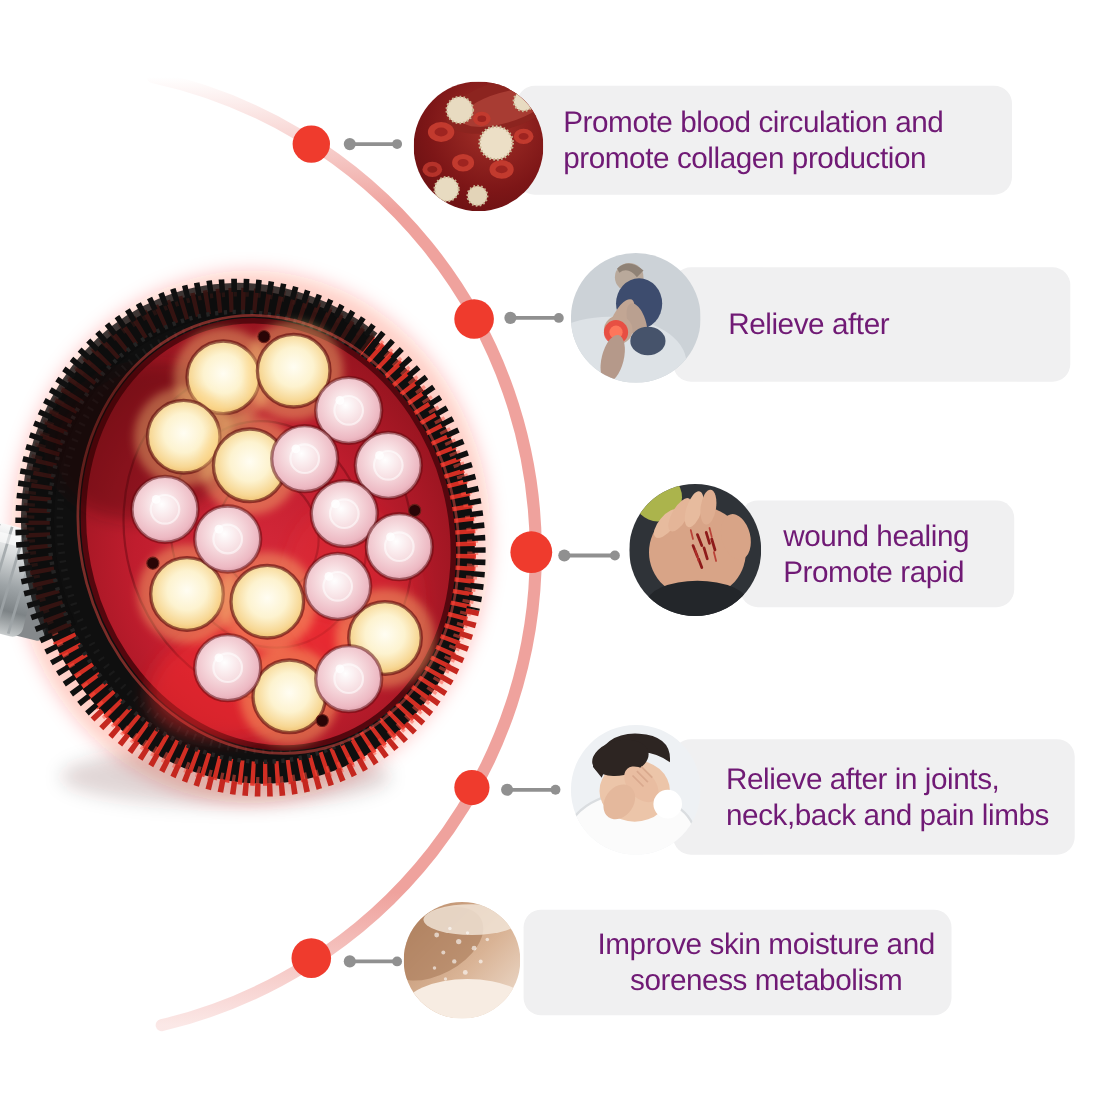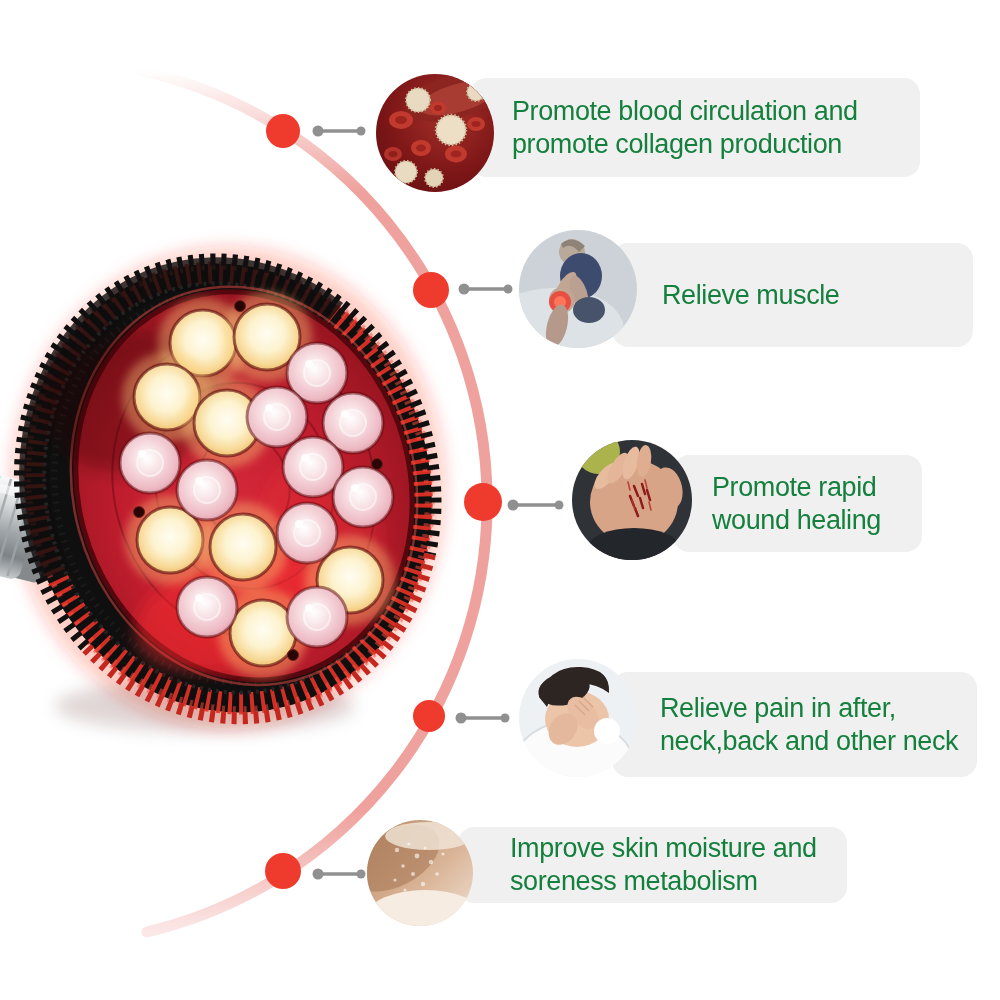--- a/index.html
+++ b/index.html
@@ -8,21 +8,21 @@
     font-family:"Liberation Sans",sans-serif;
   }
   .scene{position:absolute;left:0;top:0;width:1000px;height:1000px;}
   .callout{position:absolute;left:0;top:0;width:0;height:0;}
   .benefit-box{
     position:absolute;background:#f0f0f1;border-radius:16px;
     display:flex;flex-direction:column;justify-content:center;
     box-sizing:border-box;
   }
   .benefit-box span{
-    display:block;color:#15803d;font-size:27px;line-height:33px;
+    display:block;color:#701a75;font-size:27px;line-height:33px;
     letter-spacing:-0.4px;white-space:nowrap;
   }
   .photo-circle{
     position:absolute;border-radius:50%;overflow:hidden;
   }
   .photo-circle svg{display:block;width:100%;height:100%;}
 </style>
 </head>
 <body>
 
@@ -288,21 +288,21 @@
         <circle cx="100" cy="18" r="9" fill="#e8dbc1"></circle>
           <circle cx="100" cy="18" r="9" fill="none" stroke="#cbb795" stroke-width="2" stroke-dasharray="1.5 2"></circle>
         <circle cx="58" cy="104" r="9" fill="#e3d4b8"></circle>
           <circle cx="58" cy="104" r="9" fill="none" stroke="#cbb795" stroke-width="2" stroke-dasharray="1.5 2"></circle>
       </svg>
     </div>
   </div>
 
   <div class="callout">
     <div class="benefit-box" style="left:612px;top:243px;width:361px;height:104px;padding-left:50px;">
-      <span>Relieve muscle</span>
+      <span>Relieve after</span>
     </div>
     <div class="photo-circle" style="left:519px;top:230px;width:118px;height:118px;">
       <svg viewBox="0 0 118 118">
         <rect width="118" height="118" fill="#ccd2d7"></rect>
         <ellipse cx="35" cy="100" rx="70" ry="42" fill="#dde2e6"></ellipse>
         <circle cx="53" cy="22" r="13" fill="#b9a99b"></circle>
         <path d="M 42 14 Q 53 4 66 16 L 60 22 Q 52 12 44 18 Z" fill="#8f8276"></path>
         <ellipse cx="62" cy="46" rx="21" ry="23" fill="#3d4c6e"></ellipse>
         <ellipse cx="46" cy="60" rx="8" ry="20" fill="#c2a694" transform="rotate(28 46 60)"></ellipse>
         <ellipse cx="60" cy="63" rx="8" ry="18" fill="#baa090" transform="rotate(-18 60 63)"></ellipse>
@@ -310,22 +310,22 @@
         <circle cx="43" cy="70" r="13" fill="#c2a694"></circle>
         <circle cx="41" cy="72" r="11" fill="#f0392e" opacity="0.8"></circle>
         <circle cx="41" cy="72" r="6" fill="#ff7a5e" opacity="0.9"></circle>
         <ellipse cx="38" cy="96" rx="10" ry="22" fill="#b5998a" transform="rotate(14 38 96)"></ellipse>
       </svg>
     </div>
   </div>
 
   <div class="callout">
     <div class="benefit-box" style="left:673px;top:455px;width:249px;height:97px;padding-left:39px;">
+      <span>wound healing</span>
       <span>Promote rapid</span>
-      <span>wound healing</span>
     </div>
     <div class="photo-circle" style="left:572px;top:440px;width:120px;height:120px;">
       <svg viewBox="0 0 120 120">
         <rect width="120" height="120" fill="#2f3338"></rect>
         <circle cx="26" cy="12" r="22" fill="#b9c24f" opacity="0.9"></circle>
         <ellipse cx="62" cy="62" rx="44" ry="42" fill="#d8a487"></ellipse>
         <ellipse cx="62" cy="108" rx="46" ry="20" fill="#23262a"></ellipse>
         <ellipse cx="34" cy="36" rx="7" ry="16" fill="#e7bb9e" transform="rotate(40 34 36)"></ellipse>
         <ellipse cx="46" cy="28" rx="7" ry="17" fill="#e4b598" transform="rotate(30 46 28)"></ellipse>
         <ellipse cx="59" cy="23" rx="7" ry="17" fill="#e7bb9e" transform="rotate(18 59 23)"></ellipse>
@@ -344,22 +344,22 @@
             <line x1="73" y1="40" x2="75" y2="48"></line>
           <line x1="60" y1="60" x2="63" y2="70"></line>
             <line x1="77" y1="62" x2="79" y2="70"></line>
         </g>
       </svg>
     </div>
   </div>
 
   <div class="callout">
     <div class="benefit-box" style="left:612px;top:672px;width:365px;height:105px;padding-left:48px;">
-      <span>Relieve pain in after,</span>
-      <span>neck,back and other neck</span>
+      <span>Relieve after in joints,</span>
+      <span>neck,back and pain limbs</span>
     </div>
     <div class="photo-circle" style="left:519px;top:659px;width:118px;height:118px;">
       <svg viewBox="0 0 118 118">
         <rect width="118" height="118" fill="#eef1f4"></rect>
         <ellipse cx="55" cy="102" rx="58" ry="40" fill="#fbfbfb" stroke="#dadde0" stroke-width="2"></ellipse>
         <ellipse cx="58" cy="60" rx="32" ry="28" fill="#ecc5a9"></ellipse>
         <path d="M 20 38 Q 30 6 62 8 Q 92 10 90 34 Q 74 22 56 26 Q 34 30 28 48 Z" fill="#2d2522"></path>
         <ellipse cx="45" cy="30" rx="26" ry="16" fill="#2d2522" transform="rotate(-12 45 30)"></ellipse>
         <ellipse cx="64" cy="54" rx="12" ry="19" fill="#e9bda1" transform="rotate(-42 64 54)"></ellipse>
         <g stroke="#d8a78c" stroke-width="1.6" opacity="0.9">
@@ -367,21 +367,21 @@
             <line x1="60" y1="42" x2="70" y2="52"></line>
             <line x1="64" y1="38" x2="74" y2="48"></line>
         </g>
         <ellipse cx="44" cy="70" rx="13" ry="17" fill="#e4b89c" transform="rotate(35 44 70)"></ellipse>
         <circle cx="88" cy="72" r="13" fill="#ffffff"></circle>
       </svg>
     </div>
   </div>
 
   <div class="callout">
-    <div class="benefit-box" style="left:458px;top:827px;width:389px;height:76px;padding-left:52px;">
+    <div class="benefit-box" style="left:476px;top:827px;width:389px;height:96px;padding-left:52px;text-align:center;">
       <span>Improve skin moisture and</span>
       <span>soreness metabolism</span>
     </div>
     <div class="photo-circle" style="left:367px;top:820px;width:106px;height:106px;">
       <svg viewBox="0 0 106 106">
         <defs>
             <linearGradient id="skinBg" x1="0" y1="0" x2="1" y2="1">
           <stop offset="0%" stop-color="#b98a67"></stop>
               <stop offset="55%" stop-color="#d9b395"></stop>
               <stop offset="100%" stop-color="#efe0d3"></stop>

